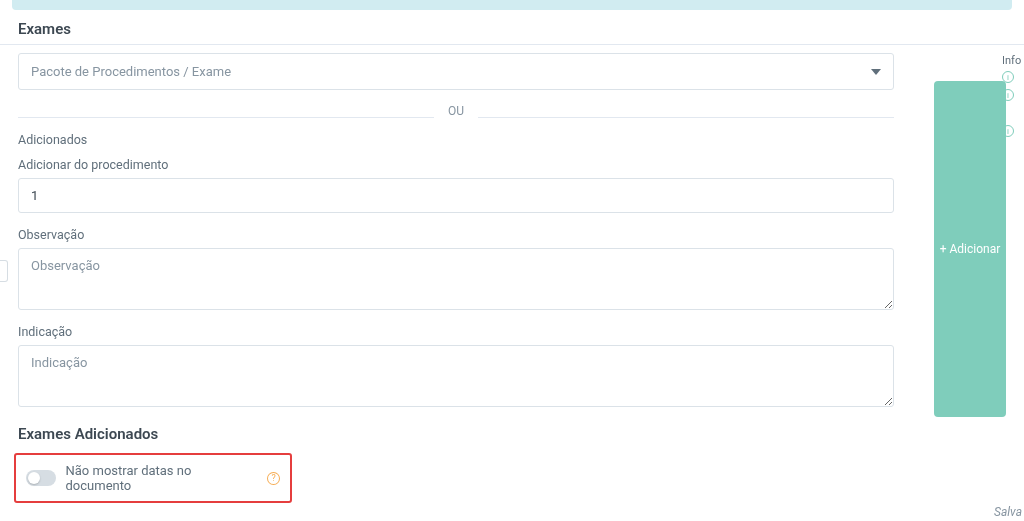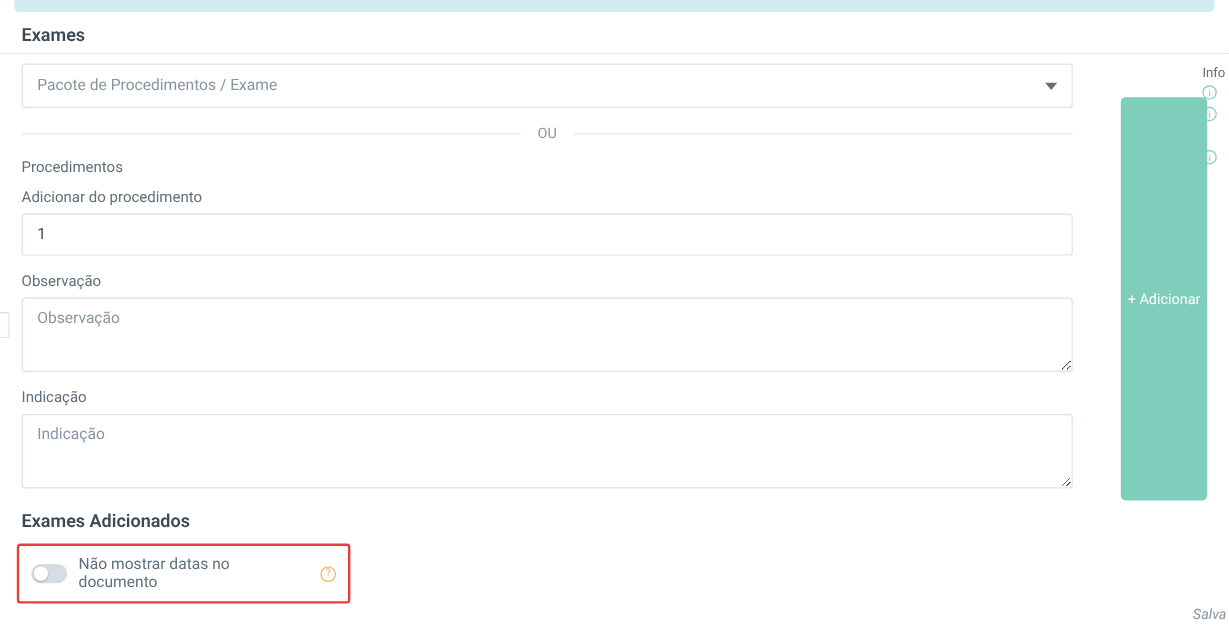--- a/index.html
+++ b/index.html
@@ -61,21 +61,21 @@
       font-size: 13px;
     }
     .caret {
       width: 0; height: 0;
       border-left: 5px solid transparent;
       border-right: 5px solid transparent;
       border-top: 6px solid #606f7b;
     }
     .ou-row {
       display: flex;
-      align-items: center;
+      align-items: flex-end;
       margin: 14px 0 10px;
       color: #8795a1;
     }
     .ou-line { flex: 1; height: 1px; background: #e2e8f0; }
     .ou-text { padding: 0 14px; font-size: 12px; }
     .field-label {
       font-size: 12.5px;
       color: #606f7b;
       margin: 4px 0 6px;
     }
@@ -212,21 +212,21 @@
         <span>Pacote de Procedimentos / Exame</span>
         <span class="caret"></span>
       </div>
 
       <div class="ou-row">
         <div class="ou-line"></div>
         <div class="ou-text">OU</div>
         <div class="ou-line"></div>
       </div>
 
-      <div class="field-label">Procedimentos</div>
+      <div class="field-label">Adicionados</div>
 
       <div class="field-label">Adicionar do procedimento</div>
       <input class="txt-input" value="1" style="">
 
       <div class="field-label">Observação</div>
       <textarea class="txt-area" placeholder="Observação" style=""></textarea>
 
       <div class="field-label">Indicação</div>
       <textarea class="txt-area" placeholder="Indicação" style=""></textarea>
     </div>

